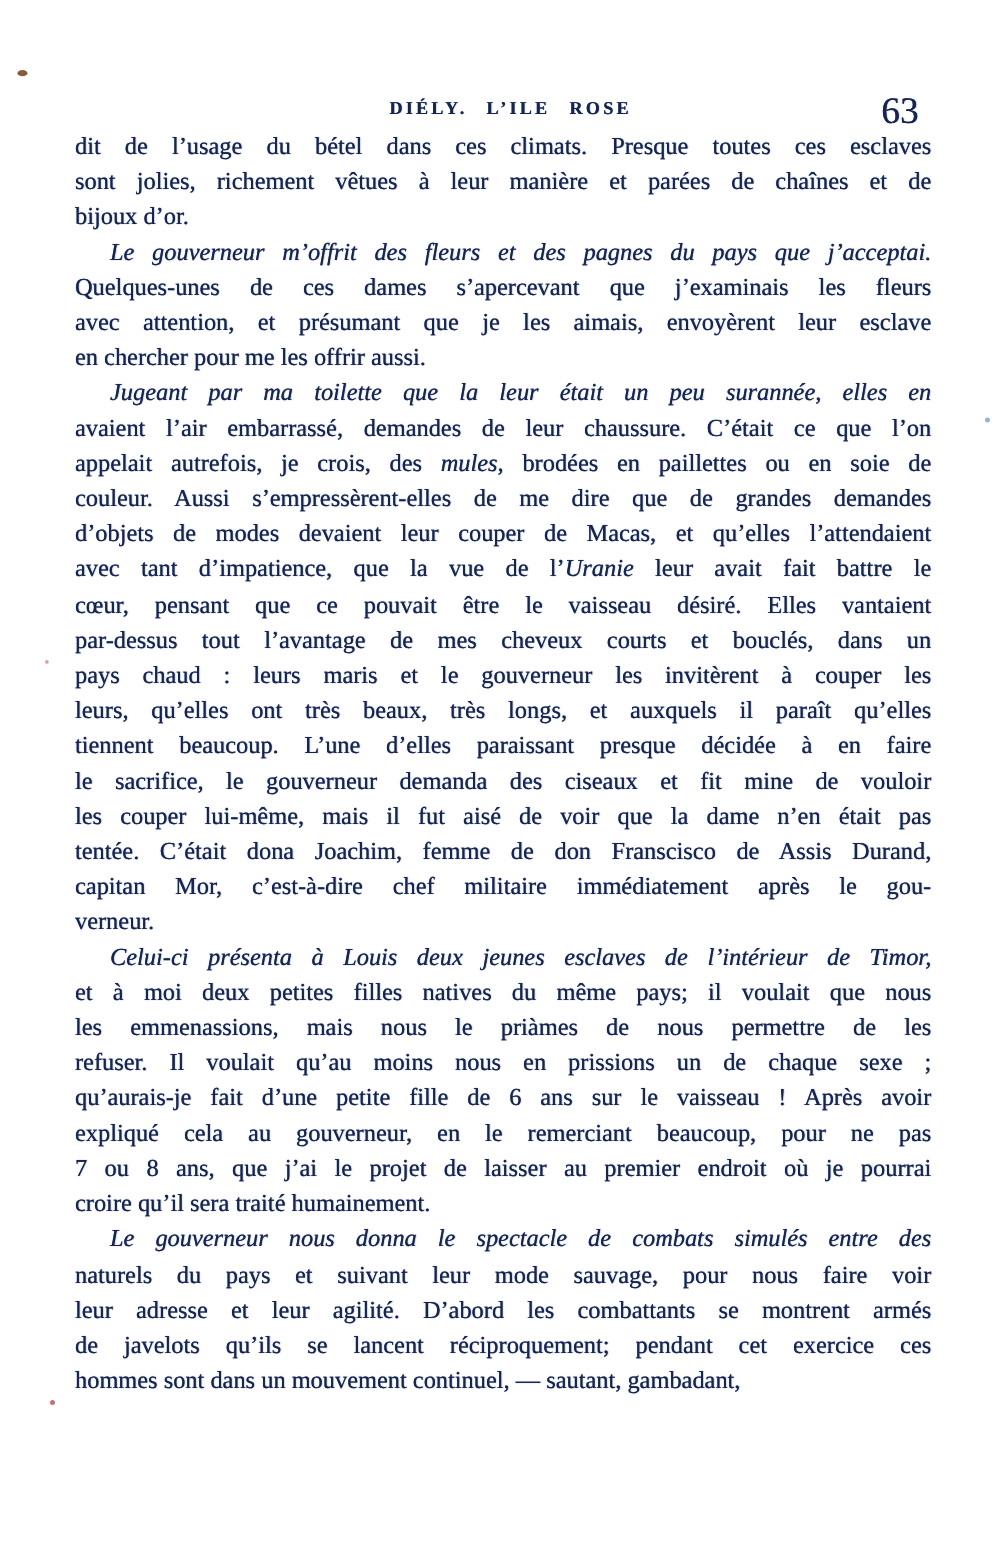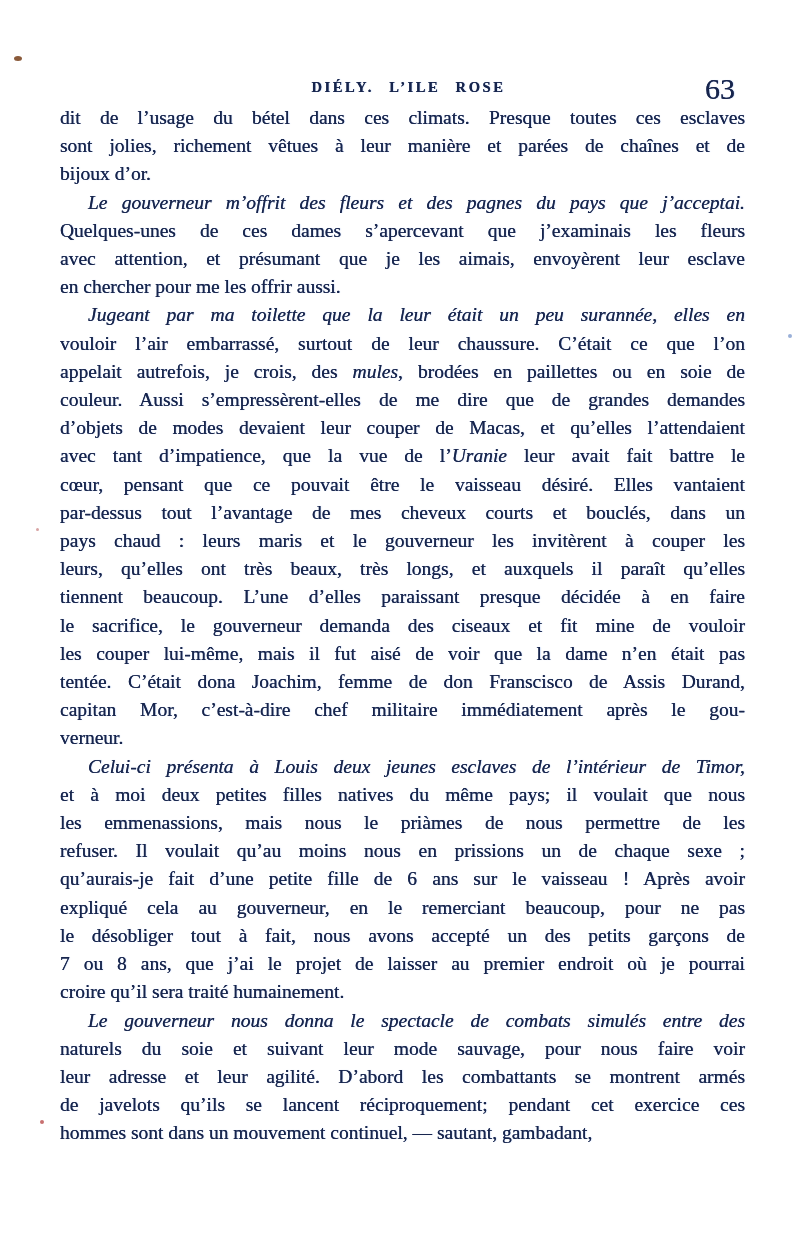--- a/index.html
+++ b/index.html
@@ -91,21 +91,21 @@
         <div class="line last">bijoux d’or.</div>
       </div>
       <div class="paragraph">
         <div class="line indent">Le gouverneur m’offrit des fleurs et des pagnes du pays que j’acceptai.</div>
         <div class="line">Quelques-unes de ces dames s’apercevant que j’examinais les fleurs</div>
         <div class="line">avec attention, et présumant que je les aimais, envoyèrent leur esclave</div>
         <div class="line last">en chercher pour me les offrir aussi.</div>
       </div>
       <div class="paragraph">
         <div class="line indent">Jugeant par ma toilette que la leur était un peu surannée, elles en</div>
-        <div class="line">vouloir l’air embarrassé, surtout de leur chaussure. C’était ce que l’on</div>
+        <div class="line">avaient l’air embarrassé, demandes de leur chaussure. C’était ce que l’on</div>
         <div class="line">appelait autrefois, je crois, des <i>mules</i>, brodées en paillettes ou en soie de</div>
         <div class="line">couleur. Aussi s’empressèrent-elles de me dire que de grandes demandes</div>
         <div class="line">d’objets de modes devaient leur couper de Macas, et qu’elles l’attendaient</div>
         <div class="line">avec tant d’impatience, que la vue de l’<i>Uranie</i> leur avait fait battre le</div>
         <div class="line">cœur, pensant que ce pouvait être le vaisseau désiré. Elles vantaient</div>
         <div class="line">par-dessus tout l’avantage de mes cheveux courts et bouclés, dans un</div>
         <div class="line">pays chaud : leurs maris et le gouverneur les invitèrent à couper les</div>
         <div class="line">leurs, qu’elles ont très beaux, très longs, et auxquels il paraît qu’elles</div>
         <div class="line">tiennent beaucoup. L’une d’elles paraissant presque décidée à en faire</div>
         <div class="line">le sacrifice, le gouverneur demanda des ciseaux et fit mine de vouloir</div>
@@ -114,27 +114,26 @@
         <div class="line">capitan Mor, c’est-à-dire chef militaire immédiatement après le gou-</div>
         <div class="line last">verneur.</div>
       </div>
       <div class="paragraph">
         <div class="line indent">Celui-ci présenta à Louis deux jeunes esclaves de l’intérieur de Timor,</div>
         <div class="line">et à moi deux petites filles natives du même pays; il voulait que nous</div>
         <div class="line">les emmenassions, mais nous le priàmes de nous permettre de les</div>
         <div class="line">refuser. Il voulait qu’au moins nous en prissions un de chaque sexe ;</div>
         <div class="line">qu’aurais-je fait d’une petite fille de 6 ans sur le vaisseau ! Après avoir</div>
         <div class="line">expliqué cela au gouverneur, en le remerciant beaucoup, pour ne pas</div>
-        <div class="line">le désobliger tout à fait, nous avons accepté un des petits garçons de</div>
         <div class="line">7 ou 8 ans, que j’ai le projet de laisser au premier endroit où je pourrai</div>
         <div class="line last">croire qu’il sera traité humainement.</div>
       </div>
       <div class="paragraph">
         <div class="line indent">Le gouverneur nous donna le spectacle de combats simulés entre des</div>
-        <div class="line">naturels du soie et suivant leur mode sauvage, pour nous faire voir</div>
+        <div class="line">naturels du pays et suivant leur mode sauvage, pour nous faire voir</div>
         <div class="line">leur adresse et leur agilité. D’abord les combattants se montrent armés</div>
         <div class="line">de javelots qu’ils se lancent réciproquement; pendant cet exercice ces</div>
         <div class="line last">hommes sont dans un mouvement continuel, — sautant, gambadant,</div>
       </div>
     </div>
   <div id="artifacts">
       <div class="speck" style="left: 14px; top: 56px; width: 8px; height: 5px; background: rgb(138, 90, 58);"></div>
       <div class="speck" style="left: 788px; top: 334px; width: 4px; height: 4px; background: rgb(154, 176, 216);"></div>
       <div class="speck" style="left: 36px; top: 528px; width: 3px; height: 3px; background: rgb(216, 164, 164);"></div>
       <div class="speck" style="left: 40px; top: 1120px; width: 4px; height: 4px; background: rgb(200, 112, 112);"></div>

